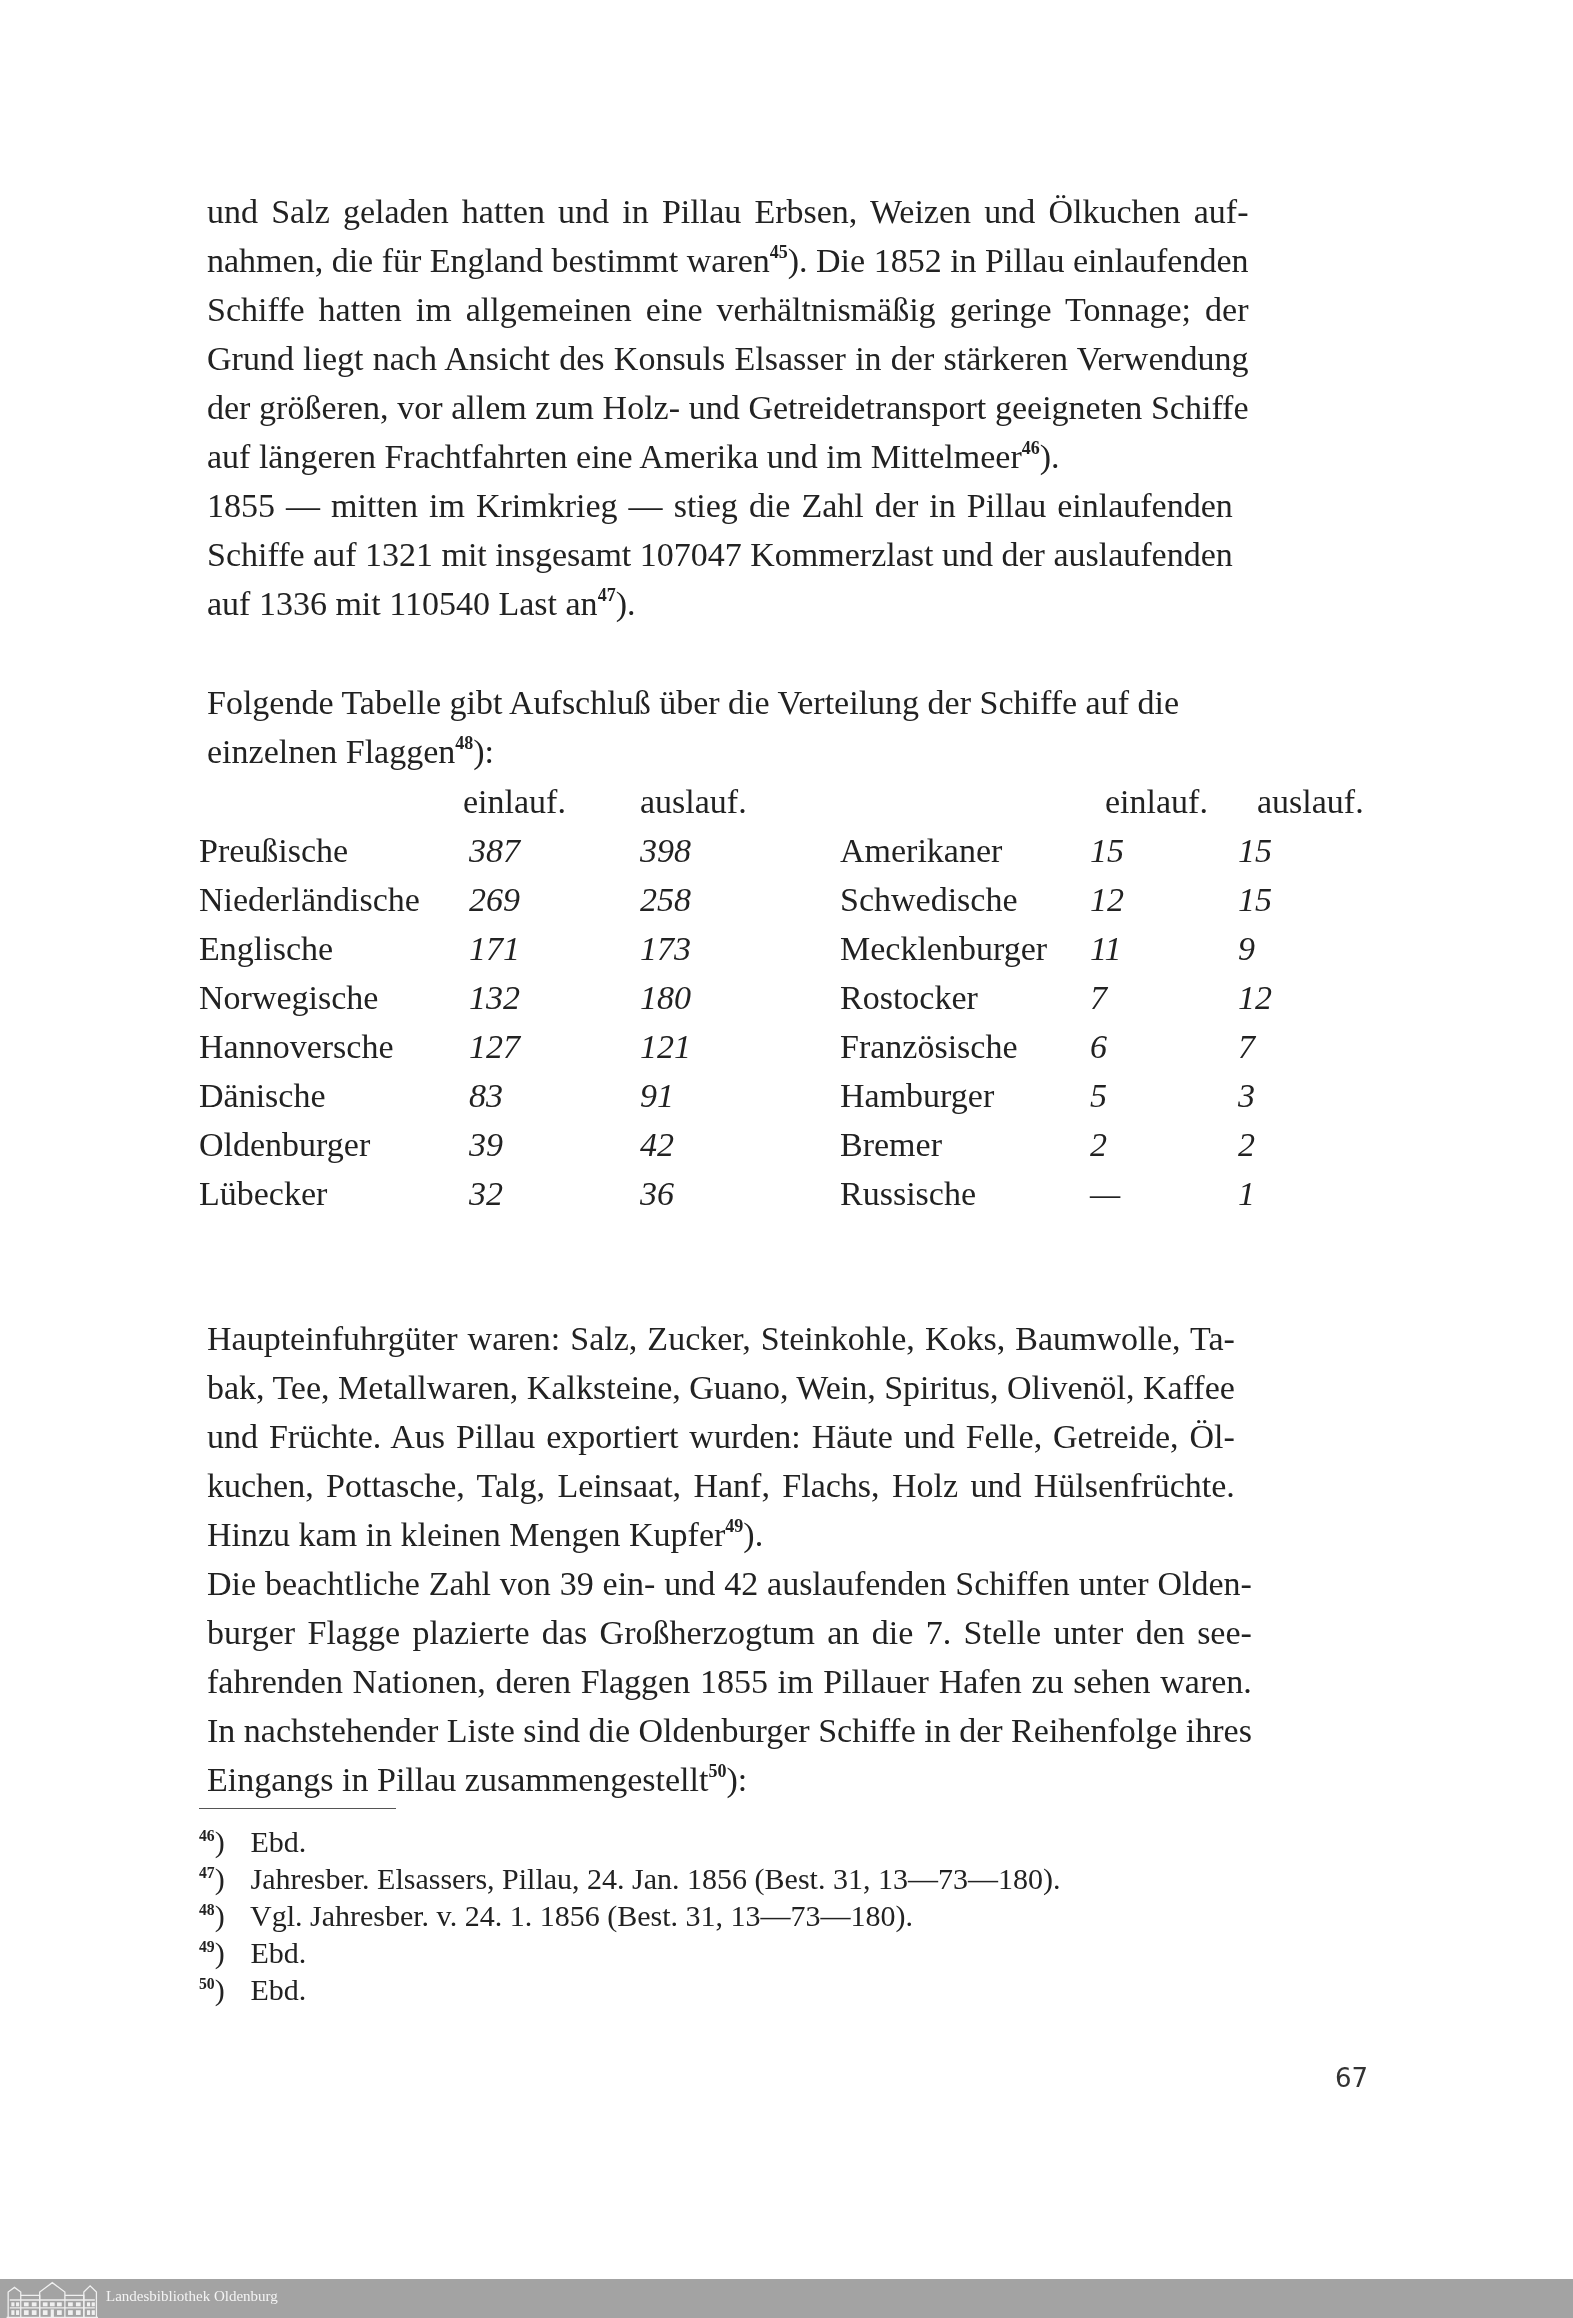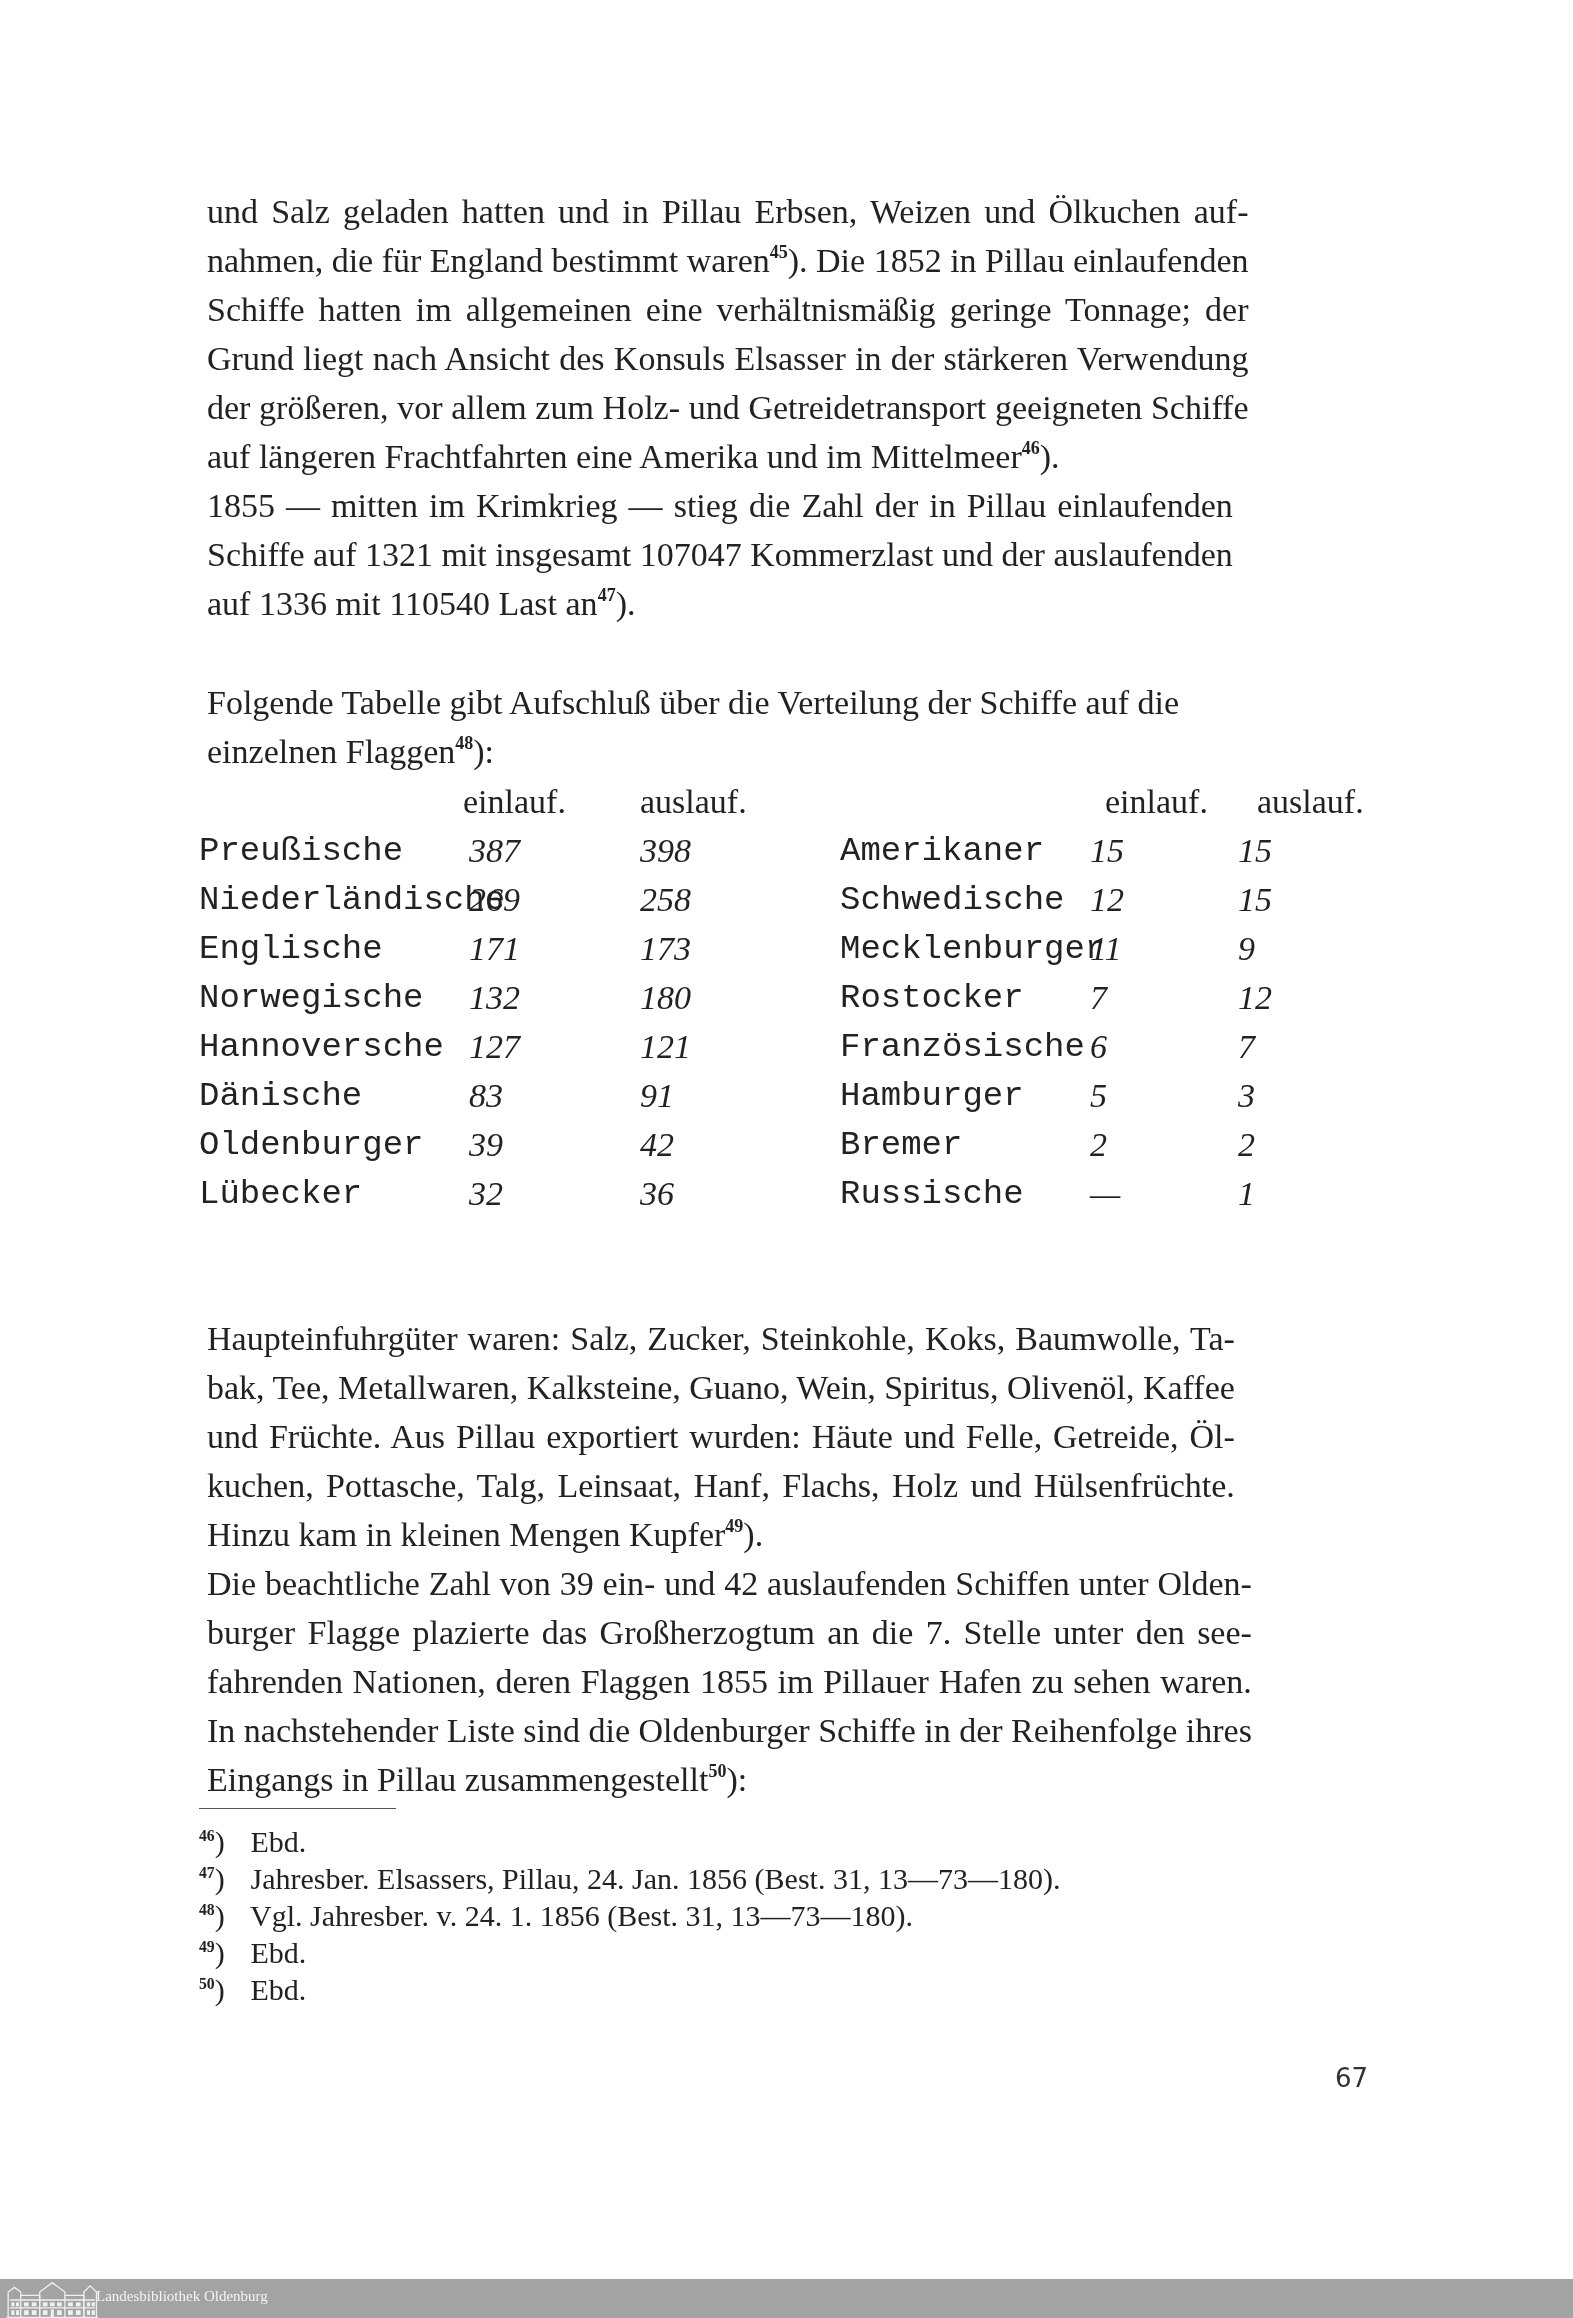--- a/index.html
+++ b/index.html
@@ -12,41 +12,41 @@
   sup { font-size: 18px; font-weight: bold; vertical-align: 14px; line-height: 0; }
   .p1 { position: absolute; top: 0; }
   .p2 { position: absolute; top: 294px; }
   .p3 { position: absolute; top: 491px; }
   .tbl { position: absolute; top: 604px; left: 0; width: 1176px; font-size: 34px; }
   .tbl .half { position: absolute; top: 0; }
   .tbl .left { left: 0; width: 590px; }
   .tbl .right { left: 641px; width: 535px; }
   .tbl .hdr { height: 49px; position: relative; }
   .tbl .row { height: 49px; position: relative; }
-  .tbl .name { position: absolute; left: 0; font-family: Liberation Mono, monospace; }
+  .tbl .name { position: absolute; left: 0; }
   .tbl .c1, .tbl .c2 { position: absolute; text-align: left; width: 79px; font-style: italic; }
   .tbl .left .c1 { left: 270px; }
   .tbl .left .c2 { left: 441px; }
   .tbl .left .h1 { left: 264px; width: auto; text-align: left; }
   .tbl .left .h2 { left: 441px; width: auto; text-align: left; }
   .tbl .right .c1 { left: 250px; }
   .tbl .right .c2 { left: 398px; }
   .tbl .right .h1 { left: 265px; width: auto; text-align: left; }
   .tbl .right .h2 { left: 417px; width: auto; text-align: left; }
   .p4 { position: absolute; top: 1127px; }
   .p5 { position: absolute; top: 1372px; }
   .rule { position: absolute; top: 1629px; left: 0; width: 197px; height: 0; border-top: 1.6px solid #555; }
   .notes { position: absolute; top: 1644px; left: 0; font-size: 30px; line-height: 37px; }
   .notes .note { white-space: nowrap; }
   .notes .num { display: inline-block; min-width: 44px; }
   .notes sup { font-size: 15.7px; vertical-align: 11px; }
   .pageno { position: absolute; left: 1335px; top: 2063px; font-size: 26px; font-family: "DejaVu Sans", sans-serif; color: #333; }
   .footer { position: absolute; left: 0; top: 2279px; width: 1574px; height: 39px; background: #a3a3a3; }
   .footer .logo { position: absolute; left: 4.7px; top: 1.6px; width: 93px; height: 38px; }
-  .footer .lib { position: absolute; left: 96px; top: 9.4px; font-size: 15px; color: #f4f4f4; font-family: "Liberation Serif", serif; }
+  .footer .lib { position: absolute; left: 106px; top: 9.4px; font-size: 15px; color: #f4f4f4; font-family: "Liberation Serif", serif; }
 </style>
 </head>
 <body>
 
 <div class="page">
 
   <div class="para p1">
     <span class="line">und Salz geladen hatten und in Pillau Erbsen, Weizen und Ölkuchen auf-</span>
     <span class="line"><span>nahmen, die für England bestimmt waren</span><sup>45</sup><span>). Die 1852 in Pillau einlaufenden</span></span>
     <span class="line">Schiffe hatten im allgemeinen eine verhältnismäßig geringe Tonnage; der</span>

